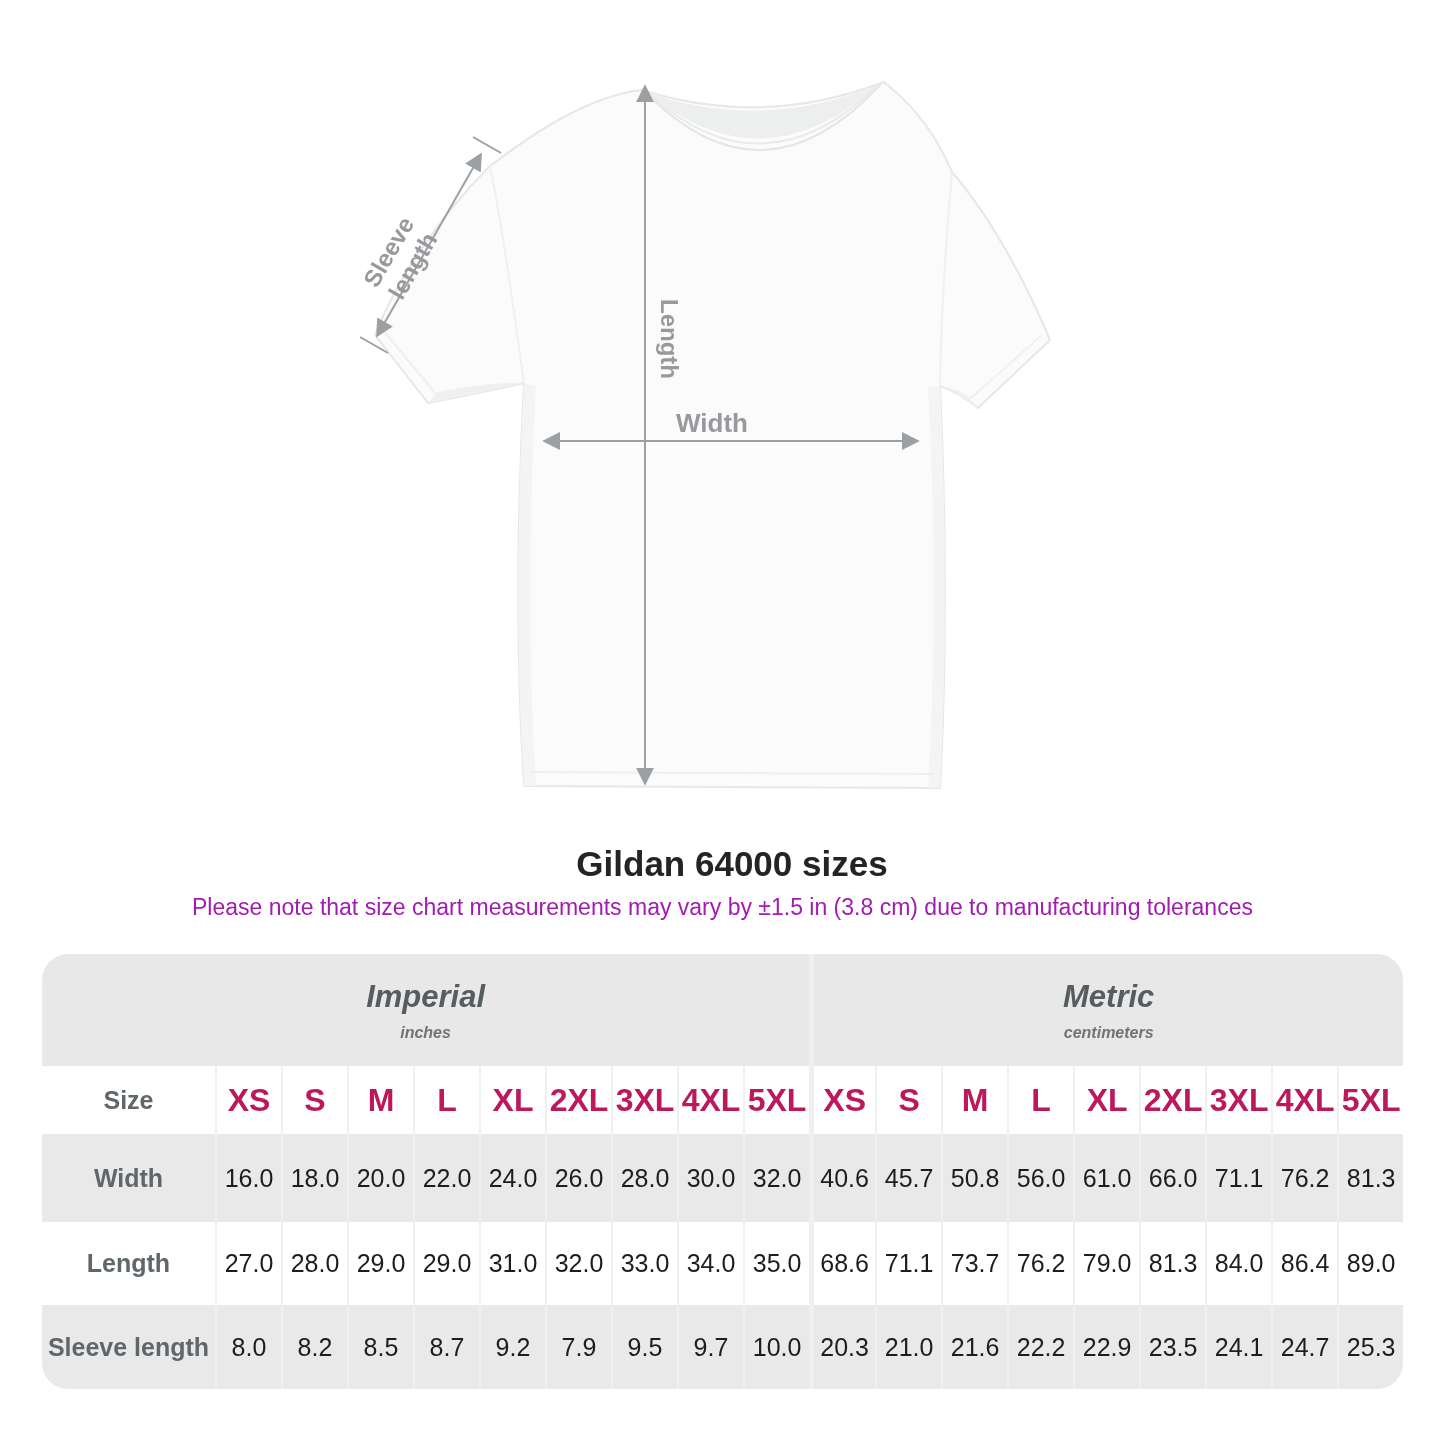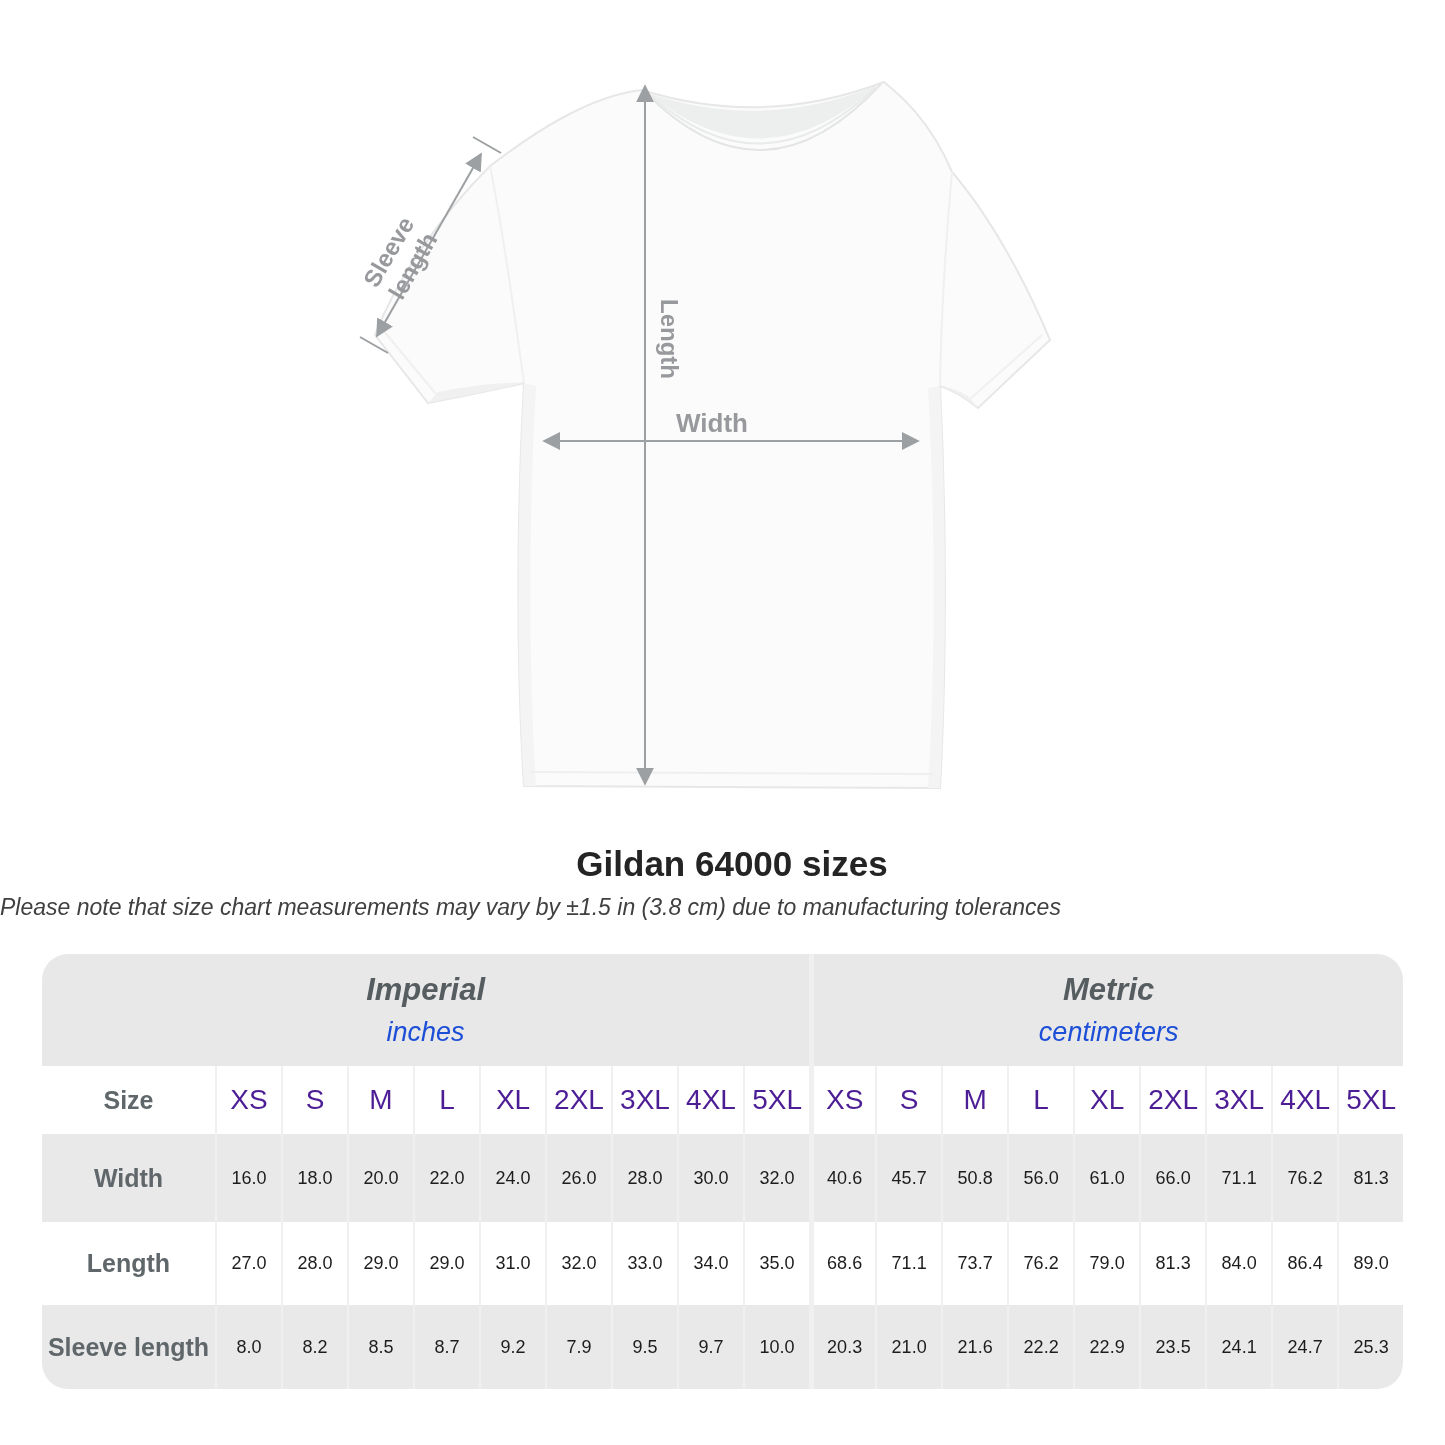--- a/index.html
+++ b/index.html
@@ -10,37 +10,37 @@
   .diagram{position:relative;width:1445px;height:838px;}
   .diagram svg{position:absolute;left:0;top:0;}
   .dlbl{position:absolute;font-weight:700;color:#97999c;text-align:center;}
   .dlbl-sleeve{left:326px;top:231px;width:150px;font-size:24px;transform:rotate(-60deg);}
   .dlbl-length{left:629px;top:325px;width:80px;font-size:24px;transform:rotate(90deg);}
   .dlbl-width{left:672px;top:408px;width:80px;font-size:26px;}
 
   
   .title{margin:6px 0 0;text-align:center;font-size:35px;line-height:40px;
          font-weight:700;color:#242424;padding-left:19px;}
-  .note{margin:10px 0 0;font-style:italic;font-size:23px;
-        line-height:26px;color:#404040;}
+  .note{margin:10px 0 0;text-align:center;font-size:23px;
+        line-height:26px;color:#a21caf;}
 
   
   .table-card{width:1361px;margin:34px 8px 0 42px;border-radius:26px;overflow:hidden;}
   table{border-collapse:separate;border-spacing:0;table-layout:fixed;width:1361px;}
   th,td{padding:0;text-align:center;vertical-align:middle;}
   tr.band th{height:112px;background:#e8e8e8;}
   .gname{font-style:italic;font-weight:700;font-size:31px;color:#565d61;}
-  .gunit{font-style:italic;font-weight:400;font-size:27px;color:#1d4ed8;margin-top:9px;}
+  .gunit{font-style:italic;font-weight:700;font-size:16px;color:#737373;margin-top:9px;}
   tr.sizes-row th{height:68px;background:#fff;}
   tr.r-width  td, tr.r-width  th{height:88px;background:#e9e9e9;}
   tr.r-length td, tr.r-length th{height:83px;background:#fff;}
   tr.r-sleeve td, tr.r-sleeve th{height:84px;background:#e9e9e9;}
   .rowlabel{font-weight:700;font-size:25px;color:#60676b;}
-  .szh{font-weight:400;font-size:28px;color:#4c1d95;border-left:2px solid #f0f0f0;}
-  td.val{font-size:18px;color:#1d1d1d;border-left:2px solid #f0f0f0;}
+  .szh{font-weight:700;font-size:32px;color:#be185d;border-left:2px solid #f0f0f0;}
+  td.val{font-size:25px;color:#1d1d1d;border-left:2px solid #f0f0f0;}
   .mstart{border-left-width:5px !important;border-left-style:solid;border-left-color:#f0f0f0;}
 </style>
 </head>
 <body>
 
 <div class="page">
 
   <div class="diagram">
     <svg width="1445" height="838" viewBox="0 0 1445 838">
       <defs>

